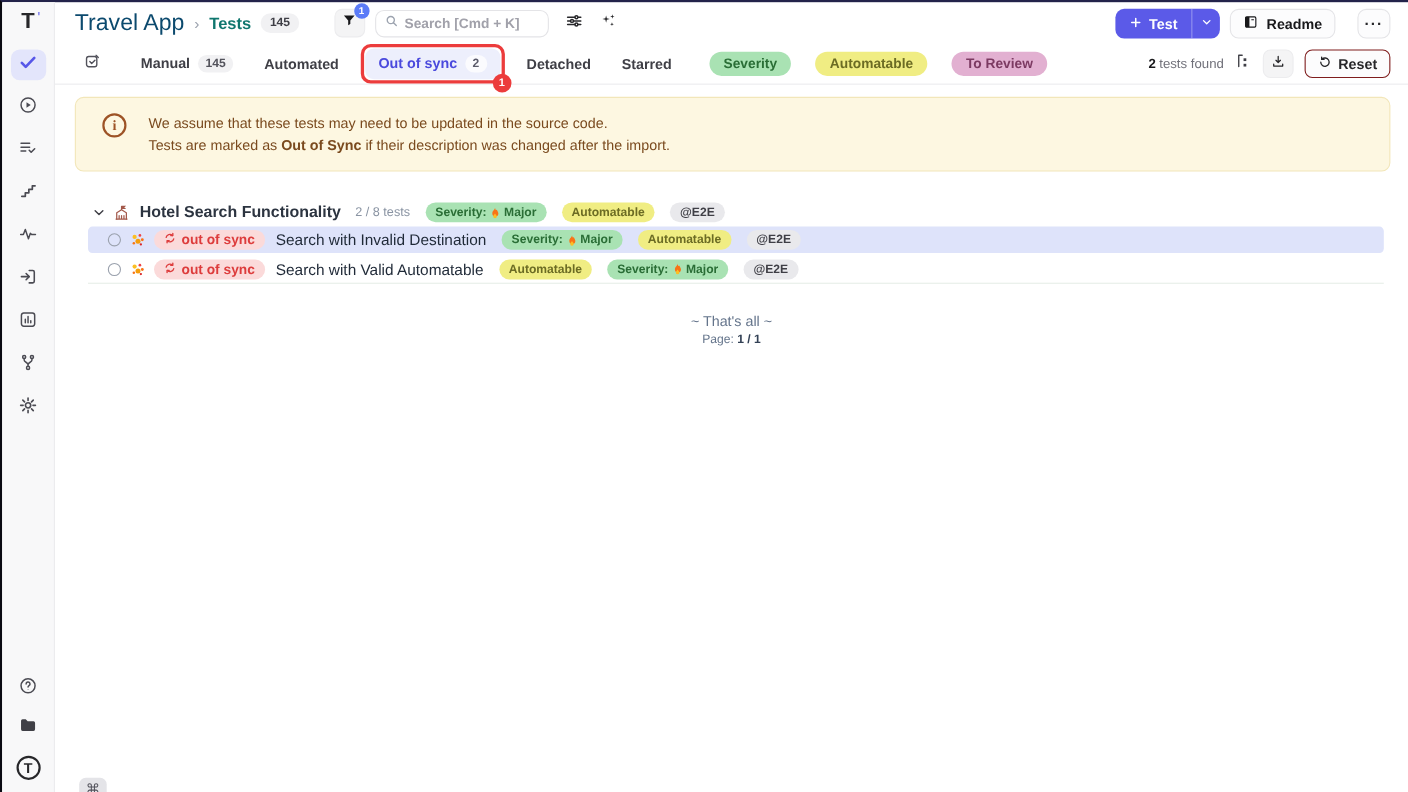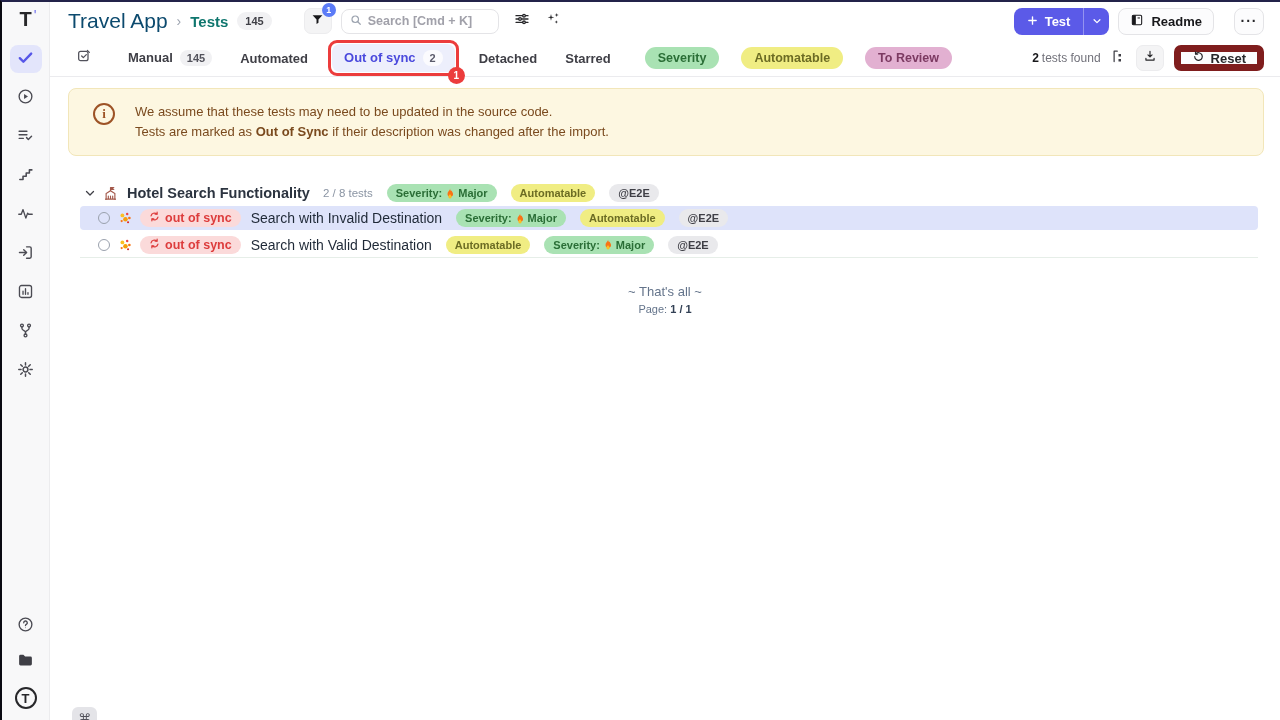--- a/index.html
+++ b/index.html
@@ -78,21 +78,21 @@
   .fpill.yellow { background:#f0ed83; color:#6c6c24; }
   .fpill.pink { background:#e2b0d1; color:#7c3a62; }
   .fb-right { margin-left:auto; display:flex; align-items:center; gap:10px; }
   .found { font-size:12px; color:#71717a; white-space:nowrap; }
   .found b { color:#18181b; margin-right:3px; }
   .hier-icon { color:#3f3f46; display:flex; cursor:pointer; }
   .hier-icon svg { width:15px; height:15px; }
   .sq-btn { width:28px; height:26px; background:#f4f4f5; border:1px solid #ececee; border-radius:7px;
             display:flex; align-items:center; justify-content:center; color:#27272a; cursor:pointer; }
   .sq-btn svg { width:14px; height:14px; }
-  .reset-btn { height:26px; background:#fcfcfd; border:7px solid #7f1d1d; border-radius:7px; display:flex;
+  .reset-btn { height:26px; background:#fcfcfd; border:1px solid #7f1d1d; border-radius:7px; display:flex;
                align-items:center; gap:6px; padding:0 11px; font-size:13px; font-weight:600; color:#27272a; cursor:pointer; }
   .reset-btn svg { width:13px; height:13px; }
 
   
   .banner { margin:11px 16px 0 18px; background:#fdf7e1; border:1px solid #f2e6b9; border-radius:8px;
             display:flex; align-items:flex-start; gap:20px; padding:13px 18px 13px 24px; }
   .banner-icon { flex:none; width:22px; height:22px; border-radius:50%; border:2px solid #9d5326; color:#9d5326;
                  font-size:13px; font-weight:700; display:flex; align-items:center; justify-content:center;
                  font-family:"Liberation Serif","DejaVu Serif",serif; margin-top:1px; }
   .banner-text { font-size:13px; color:#7a4a1e; line-height:20px; }
@@ -435,21 +435,21 @@
         </span>
       <span class="oos-pill">
         <span><svg viewBox="0 0 16 16" fill="none" stroke="currentColor" stroke-width="1.8" stroke-linecap="round" stroke-linejoin="round">
               <path d="M3 7a5 5 0 0 1 8.3-2.6"></path>
               <path d="M11.8 1.8v2.8H9"></path>
               <path d="M13 9a5 5 0 0 1-8.3 2.6"></path>
               <path d="M4.2 14.2v-2.8H7"></path>
             </svg></span>
         <span>out of sync</span>
       </span>
-      <span class="row-title">Search with Valid Destination</span>
+      <span class="row-title">Search with Valid Automatable</span>
       <span class="badge yellow">Automatable</span>
       <span class="badge green">
         <span>Severity:</span>
         <svg class="flame" viewBox="0 0 16 18">
             <path d="M8 1c.5 3-4 4.5-4 9a4.5 4.5 0 0 0 9 0c0-2.5-1.8-3.5-2.3-6C10 5.5 8.6 5 8 1z" fill="#f97316"></path>
             <path d="M8 17a2.6 2.6 0 0 1-2.6-2.8c0-1.7 1.8-2.4 2.6-4.2.8 1.8 2.6 2.5 2.6 4.2A2.6 2.6 0 0 1 8 17z" fill="#fbbf24"></path>
           </svg>
         <span>Major</span>
       </span>
       <span class="badge gray">@E2E</span>

